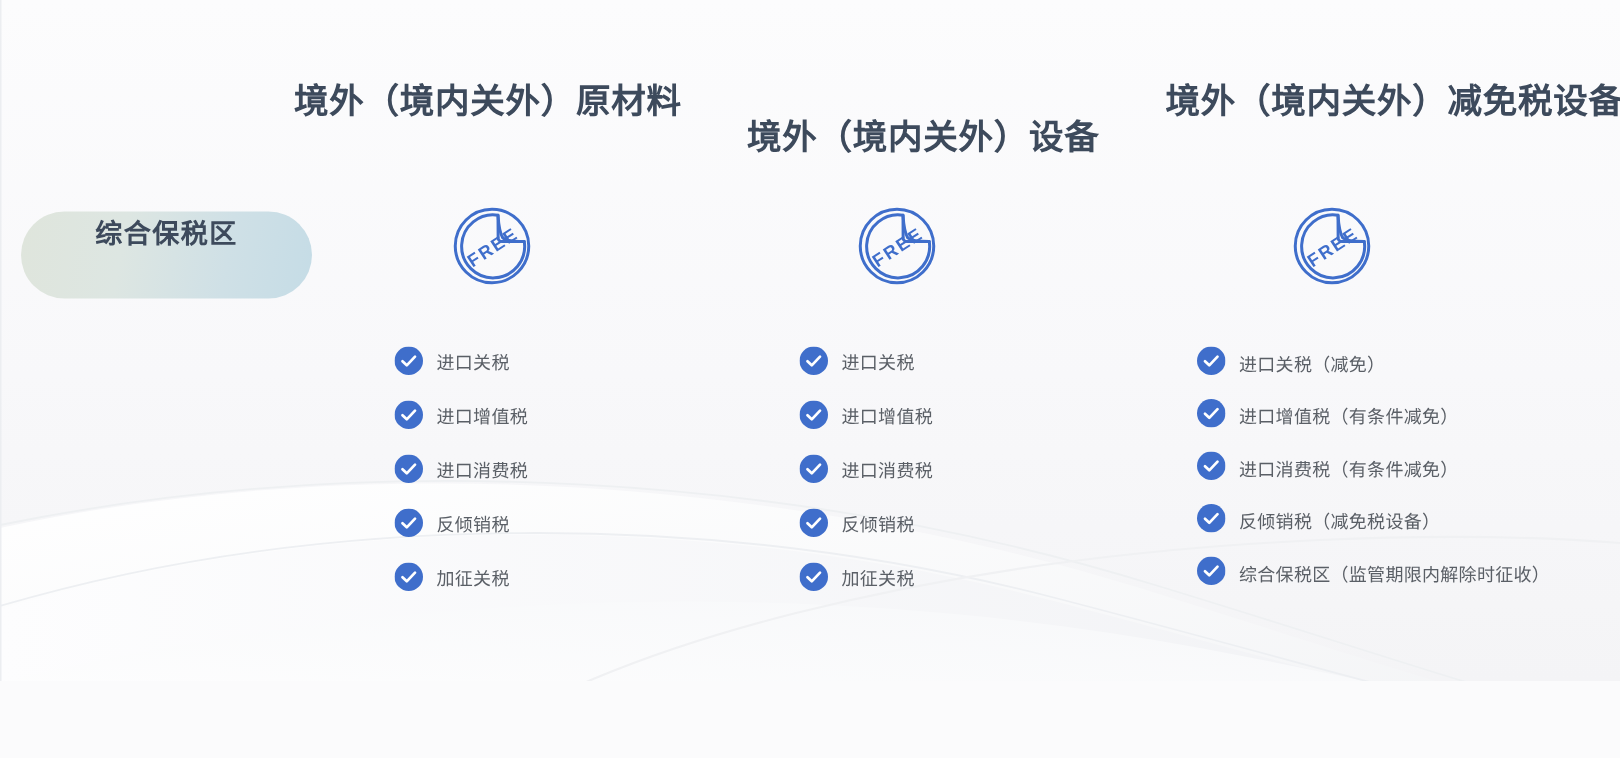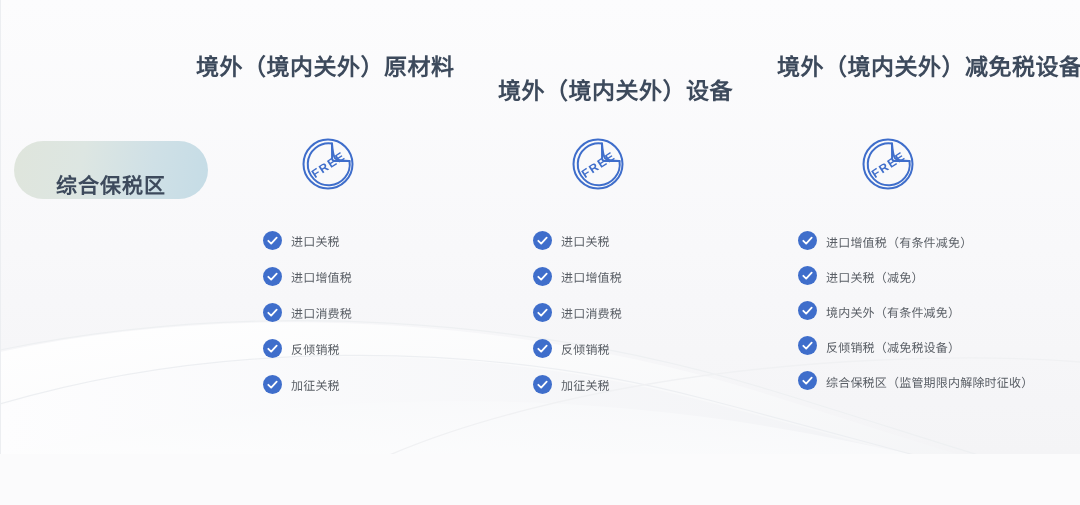--- a/index.html
+++ b/index.html
@@ -39,22 +39,22 @@
     white-space:nowrap;
   }
   .ch1{left:196px;}
   .ch2{left:498px;margin-top:24px;}
   .ch3{left:777px;}
 
   
   .pill{
     position:absolute;left:14px;width:194px;height:58px;
     border-radius:29px;
-    display:flex;align-items:flex-end;justify-content:center;
-    font-size:21px;font-weight:bold;color:#3d4a5c;
+    display:flex;align-items:flex-start;justify-content:center;
+    font-size:18px;font-weight:bold;color:#3d4a5c;
     letter-spacing:1px;
     z-index:3;
   }
   .pill-1{
     top:141px;
     background:linear-gradient(100deg,#dfe5dc 0%,#dde6e2 35%,#cfe0e6 70%,#c5dce6 100%);
   }
   .pill-2{
     top:271px;
     background:#c3d8dd;
@@ -260,39 +260,39 @@
   </div>
 
   <div class="tax-col tc3">
     <div class="tax-item">
       <span class="check">
         <svg width="19" height="19" viewBox="0 0 20 20">
             <circle cx="10" cy="10" r="10" fill="#3f6ecb"></circle>
             <path d="M5.6 10.3 L8.6 13.2 L14.4 7.1" fill="none" stroke="#fff" stroke-width="1.9" stroke-linecap="round" stroke-linejoin="round"></path>
           </svg>
       </span>
+      <span class="tax-label">进口关税（减免）</span>
+    </div>
+    <div class="tax-item">
+      <span class="check">
+        <svg width="19" height="19" viewBox="0 0 20 20">
+            <circle cx="10" cy="10" r="10" fill="#3f6ecb"></circle>
+            <path d="M5.6 10.3 L8.6 13.2 L14.4 7.1" fill="none" stroke="#fff" stroke-width="1.9" stroke-linecap="round" stroke-linejoin="round"></path>
+          </svg>
+      </span>
       <span class="tax-label">进口增值税（有条件减免）</span>
     </div>
     <div class="tax-item">
       <span class="check">
         <svg width="19" height="19" viewBox="0 0 20 20">
             <circle cx="10" cy="10" r="10" fill="#3f6ecb"></circle>
             <path d="M5.6 10.3 L8.6 13.2 L14.4 7.1" fill="none" stroke="#fff" stroke-width="1.9" stroke-linecap="round" stroke-linejoin="round"></path>
           </svg>
       </span>
-      <span class="tax-label">进口关税（减免）</span>
-    </div>
-    <div class="tax-item">
-      <span class="check">
-        <svg width="19" height="19" viewBox="0 0 20 20">
-            <circle cx="10" cy="10" r="10" fill="#3f6ecb"></circle>
-            <path d="M5.6 10.3 L8.6 13.2 L14.4 7.1" fill="none" stroke="#fff" stroke-width="1.9" stroke-linecap="round" stroke-linejoin="round"></path>
-          </svg>
-      </span>
-      <span class="tax-label">境内关外（有条件减免）</span>
+      <span class="tax-label">进口消费税（有条件减免）</span>
     </div>
     <div class="tax-item">
       <span class="check">
         <svg width="19" height="19" viewBox="0 0 20 20">
             <circle cx="10" cy="10" r="10" fill="#3f6ecb"></circle>
             <path d="M5.6 10.3 L8.6 13.2 L14.4 7.1" fill="none" stroke="#fff" stroke-width="1.9" stroke-linecap="round" stroke-linejoin="round"></path>
           </svg>
       </span>
       <span class="tax-label">反倾销税（减免税设备）</span>
     </div>

